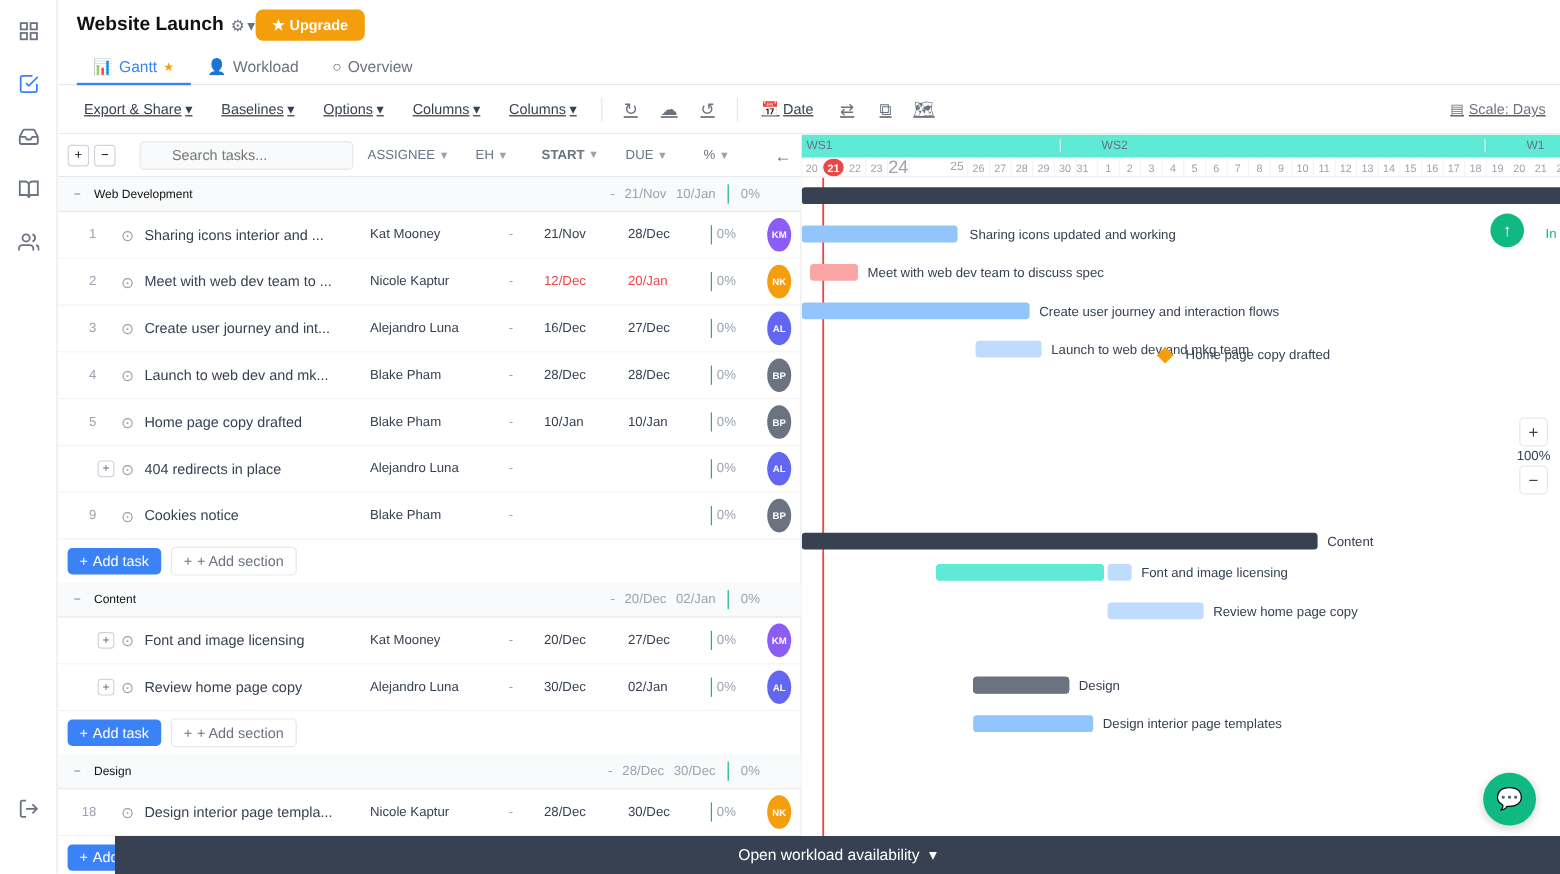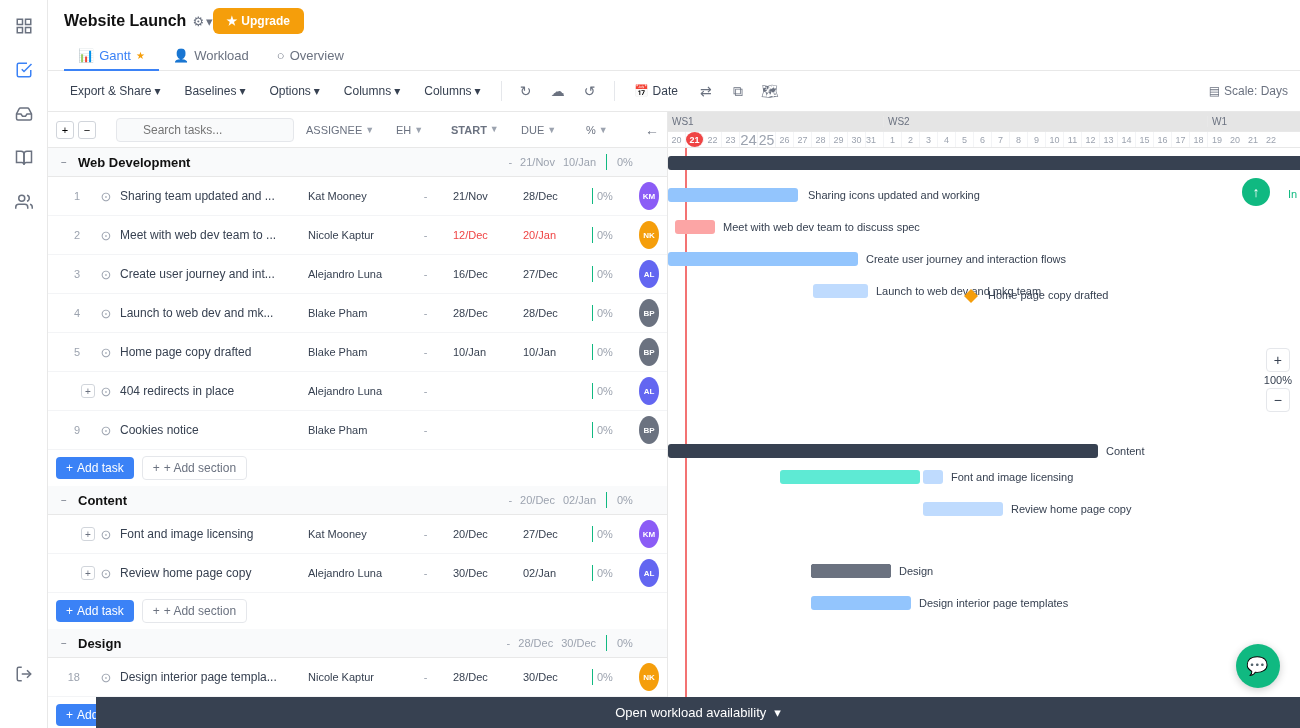--- a/index.html
+++ b/index.html
@@ -99,20 +99,21 @@
     }
     .tab .star { color: #f59e0b; font-size: 10px; }
 
     
     .toolbar {
       display: flex;
       align-items: center;
       padding: 6px 12px;
       border-bottom: 1px solid #e8e8e8;
       gap: 4px;
+      text-decoration: underline;
     }
     .toolbar-btn {
       padding: 4px 10px;
       font-size: 12px;
       color: #374151;
       border: none;
       background: none;
       cursor: pointer;
       border-radius: 4px;
       display: flex;
@@ -258,22 +259,22 @@
       gap: 6px;
     }
     .section-collapse {
       width: 16px; height: 16px;
       border: none; background: none; cursor: pointer;
       display: flex; align-items: center; justify-content: center;
       color: #6b7280;
       font-size: 10px;
     }
     .section-name {
-      font-weight: 700;
-      font-size: 13px;
+      font-weight: 400;
+      font-size: 10px;
       color: #111;
       flex: 1;
     }
     .section-meta {
       font-size: 11px;
       color: #9ca3af;
       display: flex;
       gap: 8px;
       align-items: center;
     }
@@ -655,21 +656,21 @@
           <span>10/Jan</span>
         </div>
         <div class="task-pct-bar"></div>
         <div class="task-pct">0%</div>
       </div>
 
       <div class="task-row">
         <div class="task-num">1</div>
         <div class="task-plus"></div>
         <div class="task-check">⊙</div>
-        <div class="task-name">Sharing team updated and ...</div>
+        <div class="task-name">Sharing icons interior and ...</div>
         <div class="task-assignee">Kat Mooney</div>
         <div class="task-eh">-</div>
         <div class="task-start">21/Nov</div>
         <div class="task-due normal">28/Dec</div>
         <div class="task-pct-bar"></div>
         <div class="task-pct">0%</div>
         <div class="task-avatar" style="background:#8b5cf6">KM</div>
       </div>
 
       <div class="task-row">
@@ -879,35 +880,35 @@
           <span>+</span>
           <span>+ Add section</span>
         </button>
       </div>
     </div>
 
     <div class="gantt-panel">
 
       <div style="position:relative; overflow:hidden;">
 
-        <div style="display:flex; height:20px; border-bottom:1px solid #e8e8e8; background:#e5e5e5; align-items:center;">
+        <div style="display:flex; height:20px; border-bottom:1px solid #e8e8e8; background:#5eead4; align-items:center;gap:30px;">
           <div style="width:216px; flex-shrink:0; font-size:10px; color:#6b7280; padding-left:4px; border-right:1px solid #e8e8e8;">WS1</div>
           <div style="width:324px; flex-shrink:0; font-size:10px; color:#6b7280; padding-left:4px; border-right:1px solid #e8e8e8;">WS2</div>
           <div style="width:126px; flex-shrink:0; font-size:10px; color:#6b7280; padding-left:4px; border-right:1px solid #e8e8e8;">W1</div>
 
         </div>
 
         <div style="display:flex; height:16px; border-bottom:1px solid #e8e8e8; background:#fff; overflow:hidden;">
           <div id="gantt-days-container" style="display:flex;">
               <div style="width: 18px; flex-shrink: 0; font-size: 9px; color: rgb(156, 163, 175); text-align: center; line-height: 16px; border-right: 1px solid rgb(243, 244, 246);">20</div>
               <div style="width: 18px; flex-shrink: 0; font-size: 9px; color: rgb(255, 255, 255); text-align: center; line-height: 16px; border-right: 1px solid rgb(243, 244, 246); background: rgb(239, 68, 68); border-radius: 50%; font-weight: 600;">21</div>
               <div style="width: 18px; flex-shrink: 0; font-size: 9px; color: rgb(156, 163, 175); text-align: center; line-height: 16px; border-right: 1px solid rgb(243, 244, 246);">22</div>
               <div style="width: 18px; flex-shrink: 0; font-size: 9px; color: rgb(156, 163, 175); text-align: center; line-height: 16px; border-right: 1px solid rgb(243, 244, 246);">23</div>
               <div style="width: 18px; flex-shrink: 0; font-size: 15px; color: rgb(156, 163, 175); text-align: center; line-height: 16px; border-right: 1px solid rgb(243, 244, 246);">24</div>
-              <div style="width: 18px; flex-shrink: 0; font-size: 14px; color: rgb(156, 163, 175); text-align: center; line-height: 16px; border-right: 1px solid rgb(243, 244, 246);">25</div>
+              <div style="width: 18px; flex-shrink: 0; font-size: 10px; color: rgb(156, 163, 175); text-align: center; line-height: 16px; border-right: 1px solid rgb(243, 244, 246); margin-left: 31px;">25</div>
               <div style="width: 18px; flex-shrink: 0; font-size: 9px; color: rgb(156, 163, 175); text-align: center; line-height: 16px; border-right: 1px solid rgb(243, 244, 246);">26</div>
               <div style="width: 18px; flex-shrink: 0; font-size: 9px; color: rgb(156, 163, 175); text-align: center; line-height: 16px; border-right: 1px solid rgb(243, 244, 246);">27</div>
               <div style="width: 18px; flex-shrink: 0; font-size: 9px; color: rgb(156, 163, 175); text-align: center; line-height: 16px; border-right: 1px solid rgb(243, 244, 246);">28</div>
               <div style="width: 18px; flex-shrink: 0; font-size: 9px; color: rgb(156, 163, 175); text-align: center; line-height: 16px; border-right: 1px solid rgb(243, 244, 246);">29</div>
               <div style="width: 18px; flex-shrink: 0; font-size: 9px; color: rgb(156, 163, 175); text-align: center; line-height: 16px; border-right: 1px solid rgb(243, 244, 246);">30</div>
               <div style="width: 18px; flex-shrink: 0; font-size: 9px; color: rgb(156, 163, 175); text-align: left; line-height: 16px; border-right: 1px solid rgb(243, 244, 246);">31</div>
               <div style="width: 18px; flex-shrink: 0; font-size: 9px; color: rgb(156, 163, 175); text-align: center; line-height: 16px; border-right: 1px solid rgb(243, 244, 246);">1</div>
               <div style="width: 18px; flex-shrink: 0; font-size: 9px; color: rgb(156, 163, 175); text-align: center; line-height: 16px; border-right: 1px solid rgb(243, 244, 246);">2</div>
               <div style="width: 18px; flex-shrink: 0; font-size: 9px; color: rgb(156, 163, 175); text-align: center; line-height: 16px; border-right: 1px solid rgb(243, 244, 246);">3</div>
               <div style="width: 18px; flex-shrink: 0; font-size: 9px; color: rgb(156, 163, 175); text-align: center; line-height: 16px; border-right: 1px solid rgb(243, 244, 246);">4</div>

